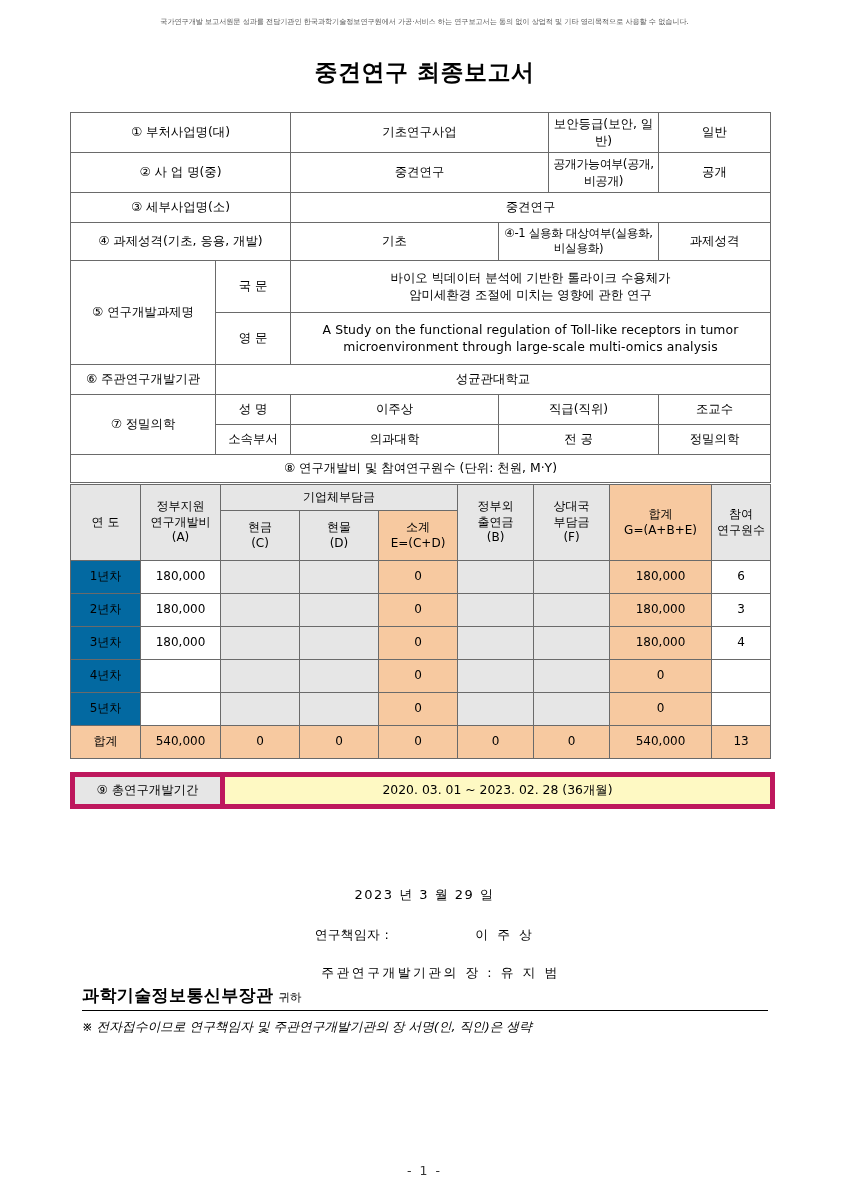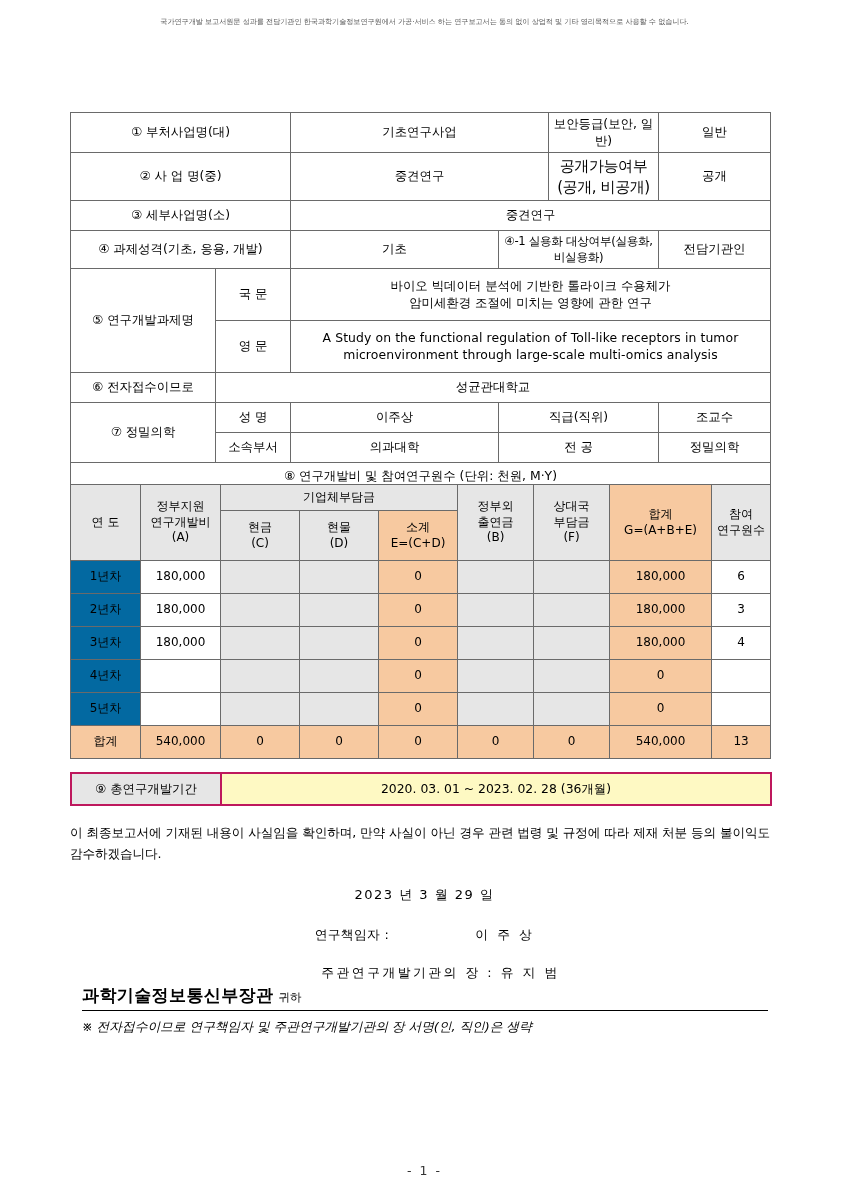--- a/index.html
+++ b/index.html
@@ -100,21 +100,21 @@
 
   .period-table {
     position: absolute;
     top: 772px;
     left: 70px;
     width: 700px;
     border-collapse: collapse;
     table-layout: fixed;
   }
   .period-table td {
-    border: 2px solid #be185d;
+    border: 5px solid #be185d;
     font-size: 12.4px;
     text-align: center;
     vertical-align: middle;
     height: 32px;
     padding: 3px;
   }
 
   .declaration {
     position: absolute;
     top: 822px;
@@ -196,65 +196,66 @@
     letter-spacing: 2px;
   }
 </style>
 </head>
 <body>
 
 <div class="page">
 
   <div class="notice">국가연구개발 보고서원문 성과를 전담기관인 한국과학기술정보연구원에서 가공·서비스 하는 연구보고서는 동의 없이 상업적 및 기타 영리목적으로 사용할 수 없습니다.</div>
 
+  <div class="doc-title">중견연구  최종보고서</div>
 
   <table class="main-table">
     <colgroup>
       <col style="width:145px">
       <col style="width:75px">
       <col style="width:208px">
       <col style="width:50px">
       <col style="width:110px">
       <col style="width:112px">
     </colgroup>
     <tbody>
       <tr class="h-row">
         <td class="lbl-left" colspan="2">① 부처사업명(대)</td>
         <td class="lbl" colspan="2">기초연구사업</td>
         <td class="lbl">보안등급(보안, 일반)</td>
         <td class="lbl">일반</td>
       </tr>
       <tr class="h-row">
         <td class="lbl-left" colspan="2">② 사  업  명(중)</td>
         <td class="lbl" colspan="2">중견연구</td>
-        <td class="lbl" style="font-size:15px;letter-spacing:-0.4px">공개가능여부(공개, 비공개)</td>
+        <td class="lbl" style="font-size:12px;letter-spacing:-0.4px">공개가능여부(공개, 비공개)</td>
         <td class="lbl">공개</td>
       </tr>
       <tr class="h-row">
         <td class="lbl-left" colspan="2">③ 세부사업명(소)</td>
         <td class="val" colspan="4">중견연구</td>
       </tr>
       <tr class="h-row">
         <td class="lbl-left" colspan="2">④ 과제성격(기초, 응용, 개발)</td>
         <td class="lbl" style="width:90px">기초</td>
         <td class="lbl" colspan="2" style="font-size:11.6px;letter-spacing:-0.3px">④-1 실용화 대상여부(실용화, 비실용화)</td>
-        <td class="lbl">전담기관인</td>
+        <td class="lbl">과제성격</td>
       </tr>
       <tr>
         <td class="lbl-left" rowspan="2">⑤ 연구개발과제명</td>
         <td class="lbl" style="height:52px">국 문</td>
         <td class="val title-ko" colspan="4" style="white-space:pre-line">바이오 빅데이터 분석에 기반한 톨라이크 수용체가
 암미세환경 조절에 미치는 영향에 관한 연구</td>
       </tr>
       <tr>
         <td class="lbl" style="height:52px">영 문</td>
         <td class="val title-en" colspan="4">A Study on the functional regulation of Toll-like receptors in tumor microenvironment through large-scale multi-omics analysis</td>
       </tr>
       <tr class="h-row">
-        <td class="lbl-left">⑥ 전자접수이므로</td>
+        <td class="lbl-left">⑥ 주관연구개발기관</td>
         <td class="val" colspan="5">성균관대학교</td>
       </tr>
       <tr class="h-row">
         <td class="lbl-left" rowspan="2">⑦ 정밀의학</td>
         <td class="lbl">성  명</td>
         <td class="val">이주상</td>
         <td class="lbl" colspan="2" style="width:75px">직급(직위)</td>
         <td class="val">조교수</td>
       </tr>
       <tr class="h-row">
@@ -383,21 +384,20 @@
       <col style="width:550px">
     </colgroup>
     <tbody>
       <tr>
         <td class="lbl" style="background:#e6e6e6">⑨ 총연구개발기간</td>
         <td style="background:#fef9c3">2020. 03. 01 ~ 2023. 02. 28 (36개월)</td>
       </tr>
     </tbody>
   </table>
 
-  <div class="declaration">이 최종보고서에 기재된 내용이 사실임을 확인하며, 만약 사실이 아닌 경우 관련 법령 및 규정에 따라 제재 처분 등의 불이익도 감수하겠습니다.</div>
 
   <div class="sign-date">2023   년 3 월   29  일</div>
 
   <div class="sign-line-1">
     <span class="role">연구책임자 :</span>
     <span class="gap"></span>
     <span class="nm">이 주 상</span>
   </div>
 
   <div class="sign-line-2">

